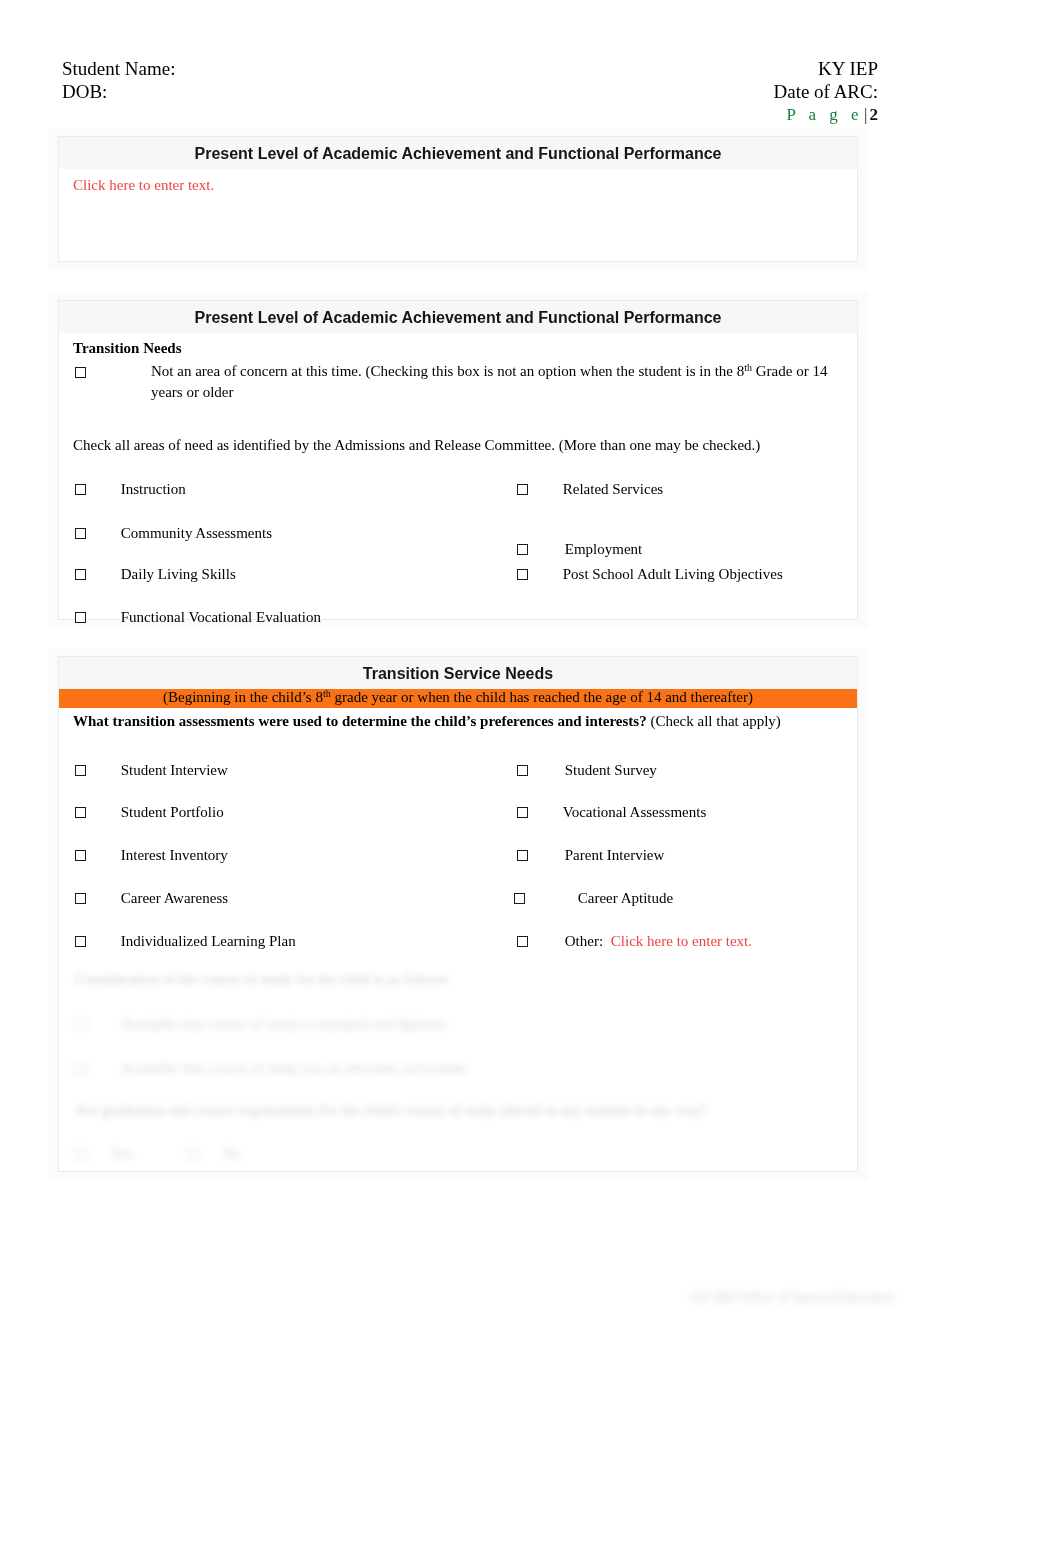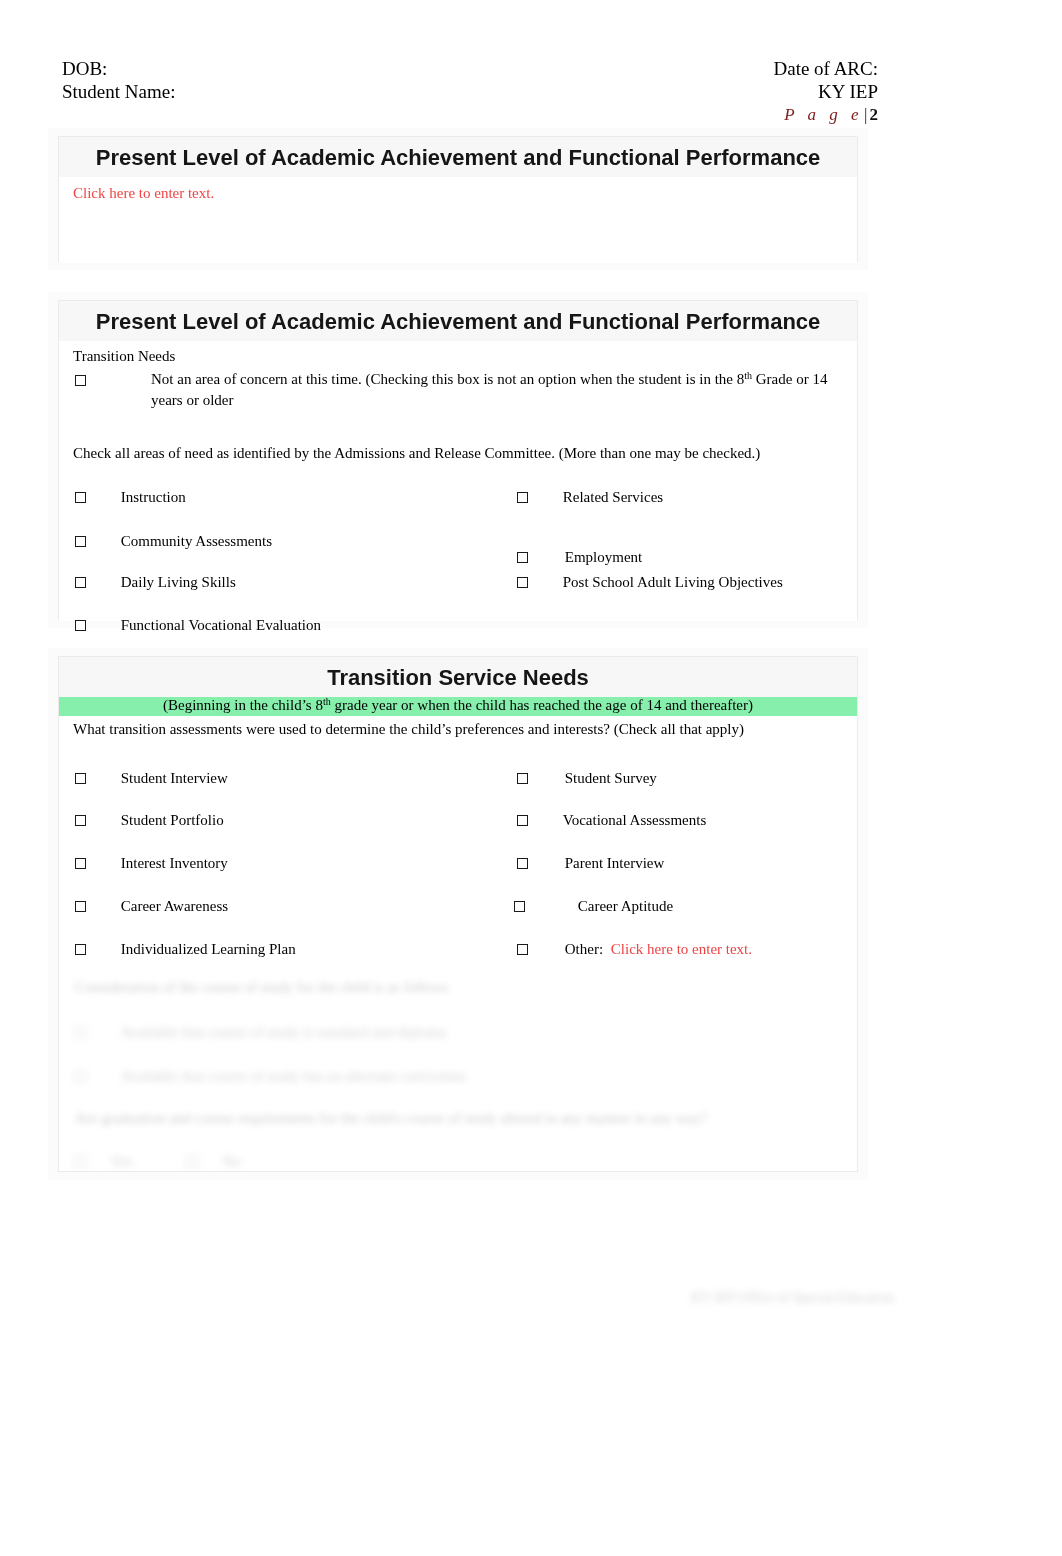--- a/index.html
+++ b/index.html
@@ -38,23 +38,22 @@
     align-items: baseline;
   }
   .hdr-right { text-align: right; white-space: pre; }
 
   .page-num-row {
     text-align: right;
     margin-top: 1px;
     font-size: 17px;
   }
   .page-word {
-    color: #7f1d1d;
+    color: #15803d;
     letter-spacing: 4.5px;
-    font-style: italic;
   }
   .page-bar {
     color: #262626;
     margin-left: 1px;
     margin-right: 2px;
   }
   .page-digit {
     font-weight: bold;
     color: #111111;
   }
@@ -76,50 +75,50 @@
     border: 1px solid #ebebeb;
     background: #ffffff;
     box-sizing: border-box;
   }
 
   .band-title {
     position: relative;
     text-align: center;
     font-family: "Liberation Sans", "DejaVu Sans", sans-serif;
     font-weight: bold;
-    font-size: 22px;
+    font-size: 16px;
     color: #161616;
     padding-top: 8px;
     padding-bottom: 6px;
     background: #f7f7f7;
   }
   .band-sub {
     position: relative;
     text-align: center;
     font-size: 15px;
-    background: #86efac;
+    background: #f97316;
     padding-bottom: 2px;
   }
 
   .body-area {
     position: relative;
     background: #ffffff;
     font-size: 15px;
     line-height: 21px;
   }
 
   .pad {
     padding: 0 14px;
   }
 
   .placeholder {
     color: #ef4444;
   }
 
-  .bold { font-weight: normal; }
+  .bold { font-weight: bold; }
 
   sup {
     font-size: 10px;
     vertical-align: 5px;
     line-height: 0;
   }
 
   
   .cb {
     display: inline-block;
@@ -177,26 +176,26 @@
     white-space: nowrap;
   }
 </style>
 </head>
 <body>
 
 <div class="page">
 
   <div class="doc-header">
     <div class="hdr-row">
+      <span>Student Name:</span>
+      <span class="hdr-right">KY IEP</span>
+    </div>
+    <div class="hdr-row">
       <span>DOB:</span>
       <span class="hdr-right">Date of ARC:</span>
-    </div>
-    <div class="hdr-row">
-      <span>Student Name:</span>
-      <span class="hdr-right">KY IEP</span>
     </div>
     <div class="page-num-row">
       <span class="page-word">P a g e</span><span class="page-bar">|</span><span class="page-digit">2</span>
     </div>
   </div>
 
   <div class="section" style="top:128px; height:142px;">
     <div class="section-inner">
       <div class="band-title">Present Level of Academic Achievement and Functional Performance</div>
       <div class="body-area" style="height:86px;">

